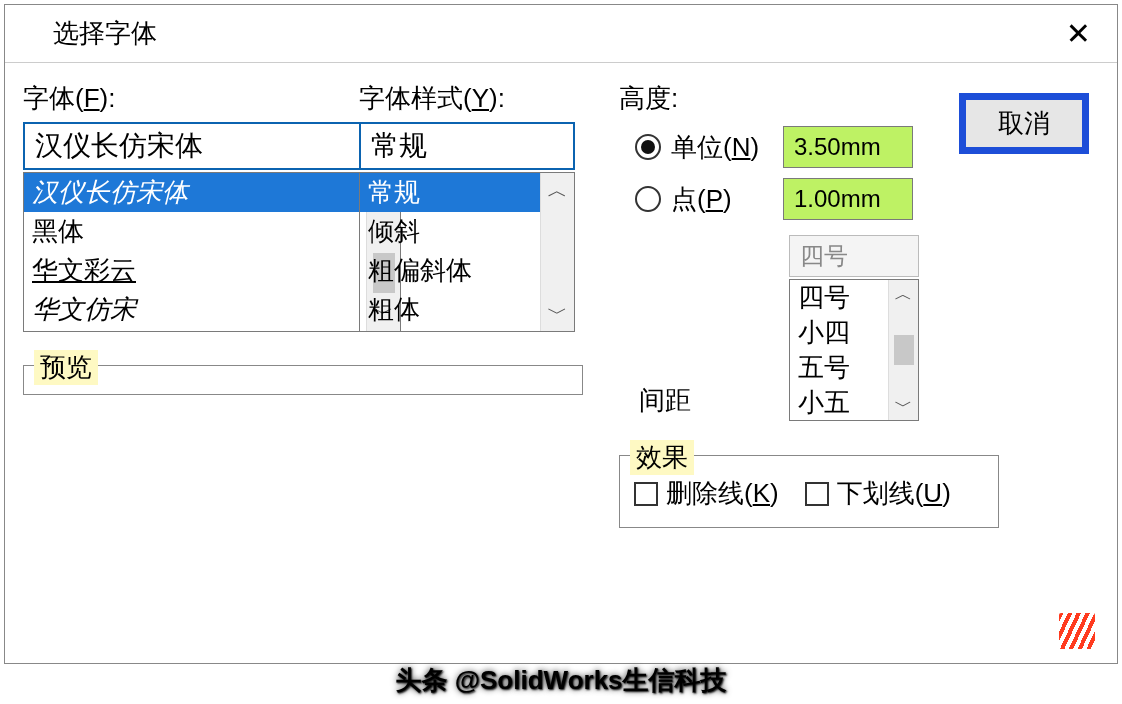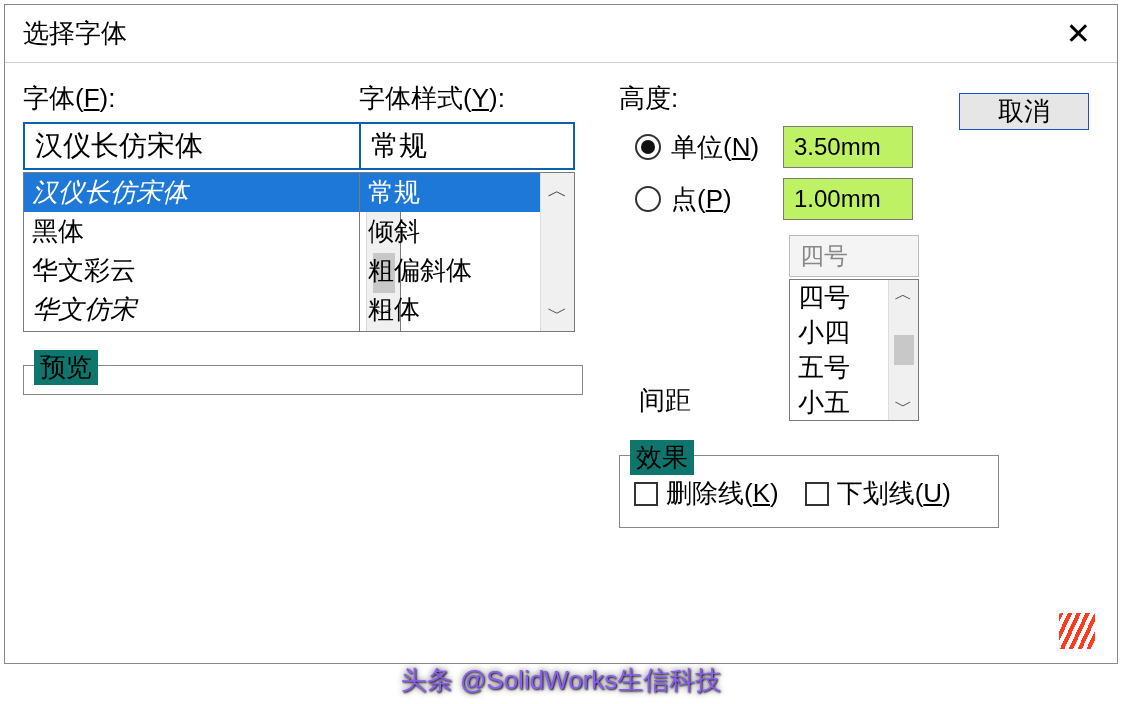--- a/index.html
+++ b/index.html
@@ -19,21 +19,21 @@
     background: #fff;
   }
   .titlebar {
     display: flex;
     justify-content: space-between;
     align-items: center;
     height: 58px;
     border-bottom: 1px solid #ccc;
     padding: 0 18px;
   }
-  .titlebar .title { font-size: 26px; }
+  .titlebar .title { font-size: 26px; margin-left: 30px; }
   .close-x { font-size: 30px; font-weight: 300; cursor: pointer; padding: 4px 8px; }
   .body {
     position: relative;
     padding: 18px 18px 10px 18px;
     height: calc(100% - 58px);
   }
   .section-label { font-size: 26px; margin-bottom: 6px; }
   .u { text-decoration: underline; }
   .textbox {
     border: 2px solid #0b63b0;
@@ -72,71 +72,71 @@
     display: inline-flex; align-items: center; justify-content: center; background: #fff;
   }
   .radio.checked::after {
     content: ""; width: 14px; height: 14px; background: #111; border-radius: 50%;
   }
   .small-input {
     border: 1px solid #7a7a7a; font-size: 24px; padding: 6px 10px; width: 130px; background: #bef264;
   }
   .small-input.disabled { background: #f4f4f4; color: #888; border: 1px solid #bbb; }
   .btn {
-    border: 1px solid #1d4ed8; background: #e6e6e6; font-size: 26px;
-    padding: 0 0; width: 130px; text-align: center; cursor: pointer;
+    border: 7px solid #1d4ed8; background: #e6e6e6; font-size: 26px;
+    padding: 6px 0; width: 130px; text-align: center; cursor: pointer;
   }
   .btn.focus { border: 3px solid #0b63b0; background: #e6e6e6; padding: 8px 0; }
   .sizes-list {
     border: 1px solid #7a7a7a; width: 130px; position: relative; font-size: 26px;
   }
   .sizes-list .items .item { padding: 0 8px; }
   .sizes-scroll {
     position: absolute; right: 0; top: 0; bottom: 0; width: 30px;
     display: flex; flex-direction: column; justify-content: space-between; align-items: center;
     background: #f0f0f0; border-left: 1px solid #ddd;
   }
   .sizes-scroll .arrow { font-size: 18px; color: #555; padding: 2px 0; cursor: pointer; }
   .sizes-scroll .thumb { width: 20px; height: 30px; background: #c8c8c8; }
   .fieldset {
     border: 1px solid #888; margin-top: 12px; position: relative; padding: 16px 12px 12px 12px;
   }
   .fieldset .legend {
-    position: absolute; top: -16px; left: 10px; background: #0f766e; padding: 0 6px; font-size: 26px;
+    position: absolute; top: -16px; left: 10px; background: #fef9c3; padding: 0 6px; font-size: 26px;
   }
   .preview-box {
     border: 1px solid #bbb; background: #fff; height: 160px; width: 100%;
     display: flex; align-items: center; justify-content: center; font-size: 40px;
   }
   .checkbox-row { display: flex; align-items: center; gap: 8px; font-size: 26px; }
   .checkbox { width: 24px; height: 24px; border: 2px solid #333; background: #fff; }
   .logo-area { position: absolute; right: 22px; bottom: 14px; display: flex; align-items: center; gap: 8px; font-size: 26px; color: #0d7ac4; }
   .logo-icon {
     width: 36px; height: 36px;
     background: repeating-linear-gradient(115deg, #ff3b1f 0 4px, #fff 4px 8px);
     border-radius: 2px;
   }
   .watermark {
     position: absolute; left: 0; right: 0; bottom: 6px;
-    text-align: center; font-size: 26px; font-weight: 400; color: #8b5cf6;
+    text-align: center; font-size: 26px; font-weight: 700; color: #000000;
     text-shadow: 0 0 6px rgba(0,0,0,0.8), 1px 1px 2px rgba(0,0,0,0.9);
   }
   
   .col-font { position: absolute; left: 18px; top: 18px; width: 378px; }
   .col-style { position: absolute; left: 354px; top: 18px; width: 216px; }
   .col-height { position: absolute; left: 614px; top: 18px; width: 310px; }
   .col-btns { position: absolute; right: 20px; top: 30px; width: 138px; display: flex; flex-direction: column; gap: 16px; }
   .preview-wrap { position: absolute; left: 18px; top: 290px; width: 560px; }
   .effects-wrap { position: absolute; left: 614px; top: 380px; width: 380px; }
   .spacing-label { position: absolute; left: 634px; top: 320px; font-size: 26px; }
   .size-stack { position: absolute; left: 784px; top: 172px; }
   .font-list { height: 160px; }
   .style-list { height: 160px; }
   .ital { font-style: italic; font-family: "KaiTi","STKaiti",serif; }
-  .outline-font { font-family: "STCaiyun","Arial",serif; }
+  .outline-font { font-family: "STCaiyun","Arial",serif; text-decoration: underline; }
 </style>
 </head>
 <body>
 
 <div class="dialog">
   <div class="titlebar">
     <div class="title">选择字体</div>
     <div class="close-x">✕</div>
   </div>
 

